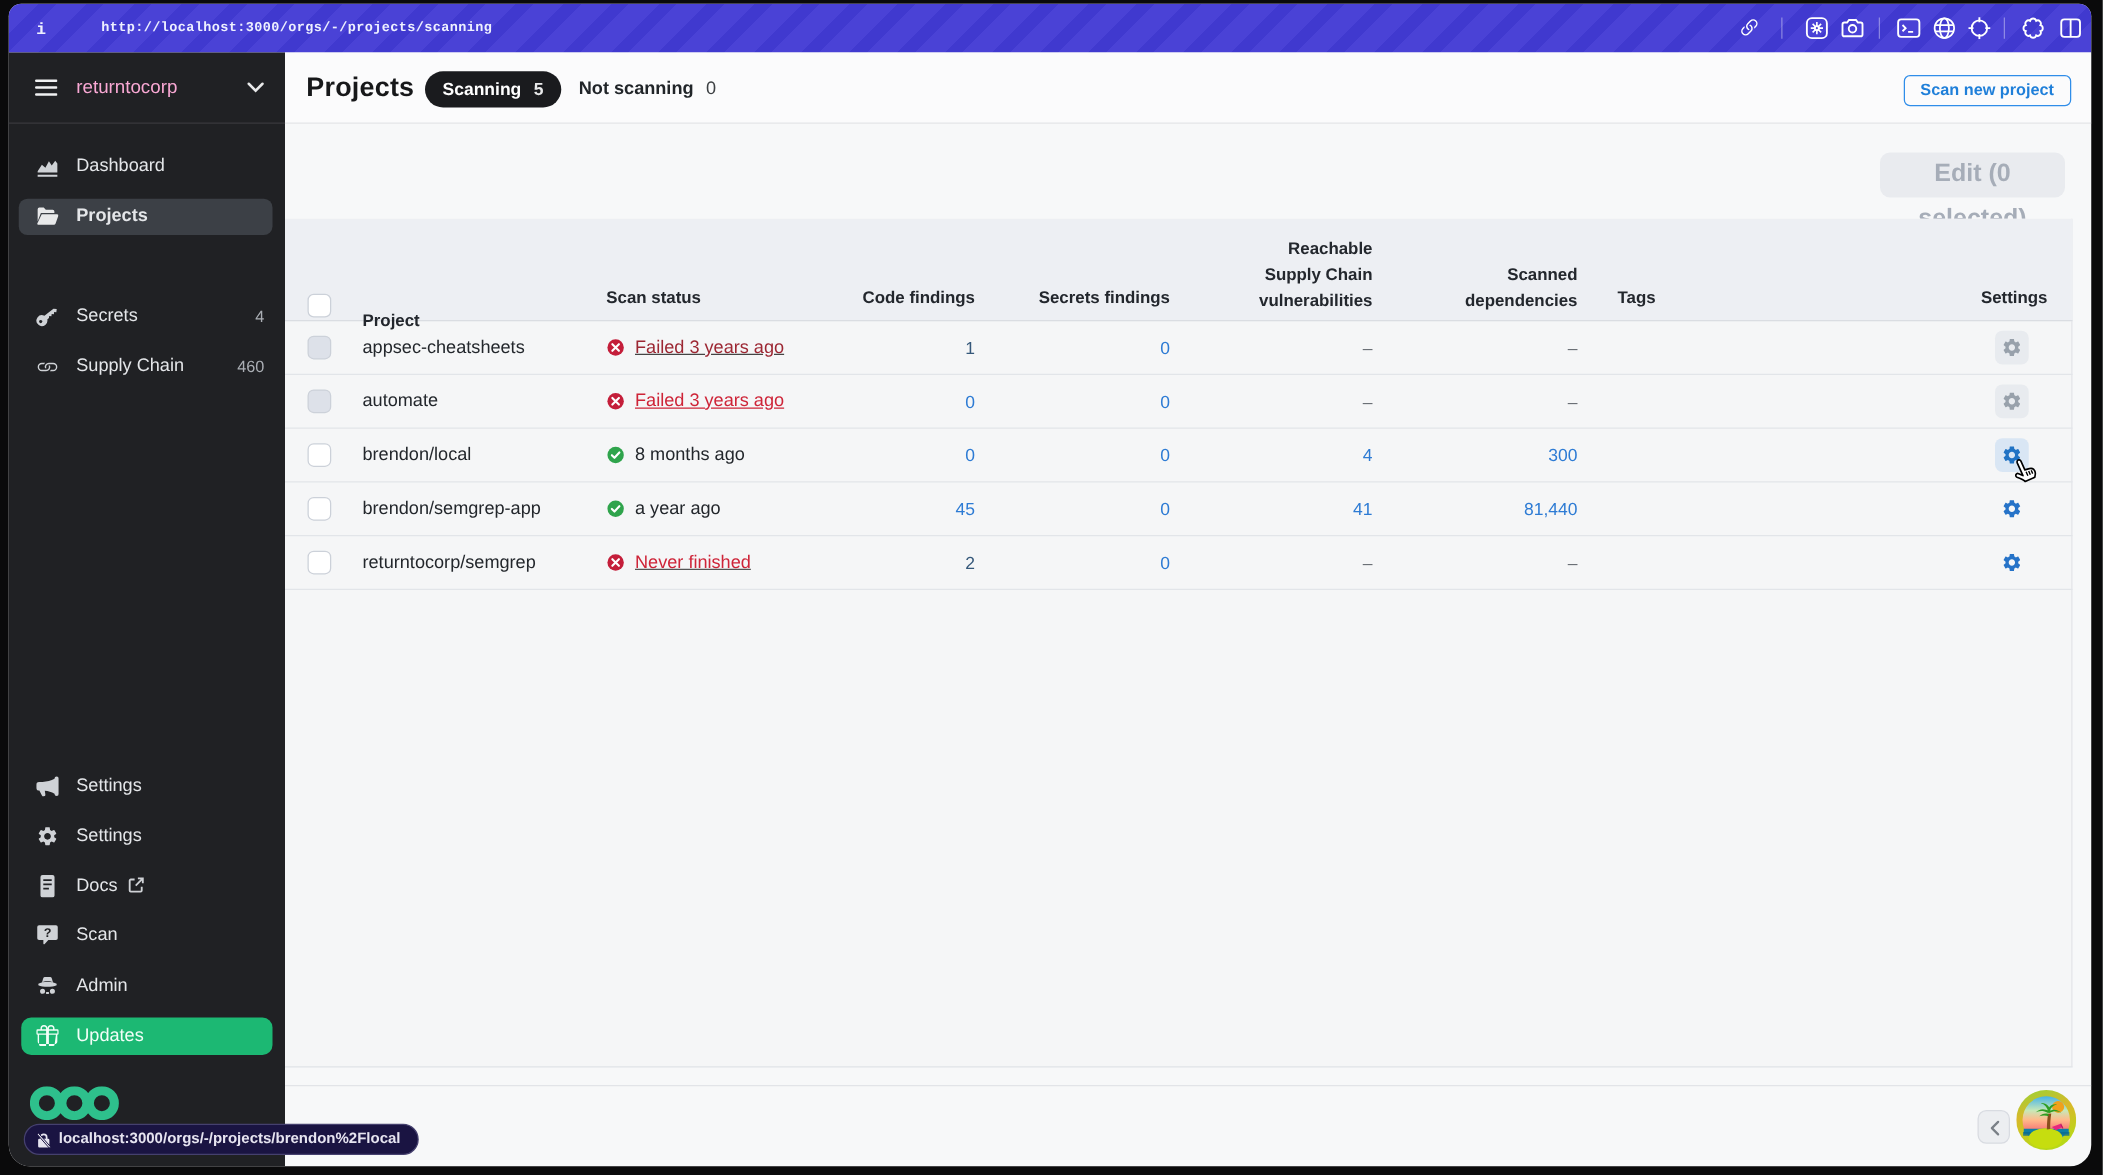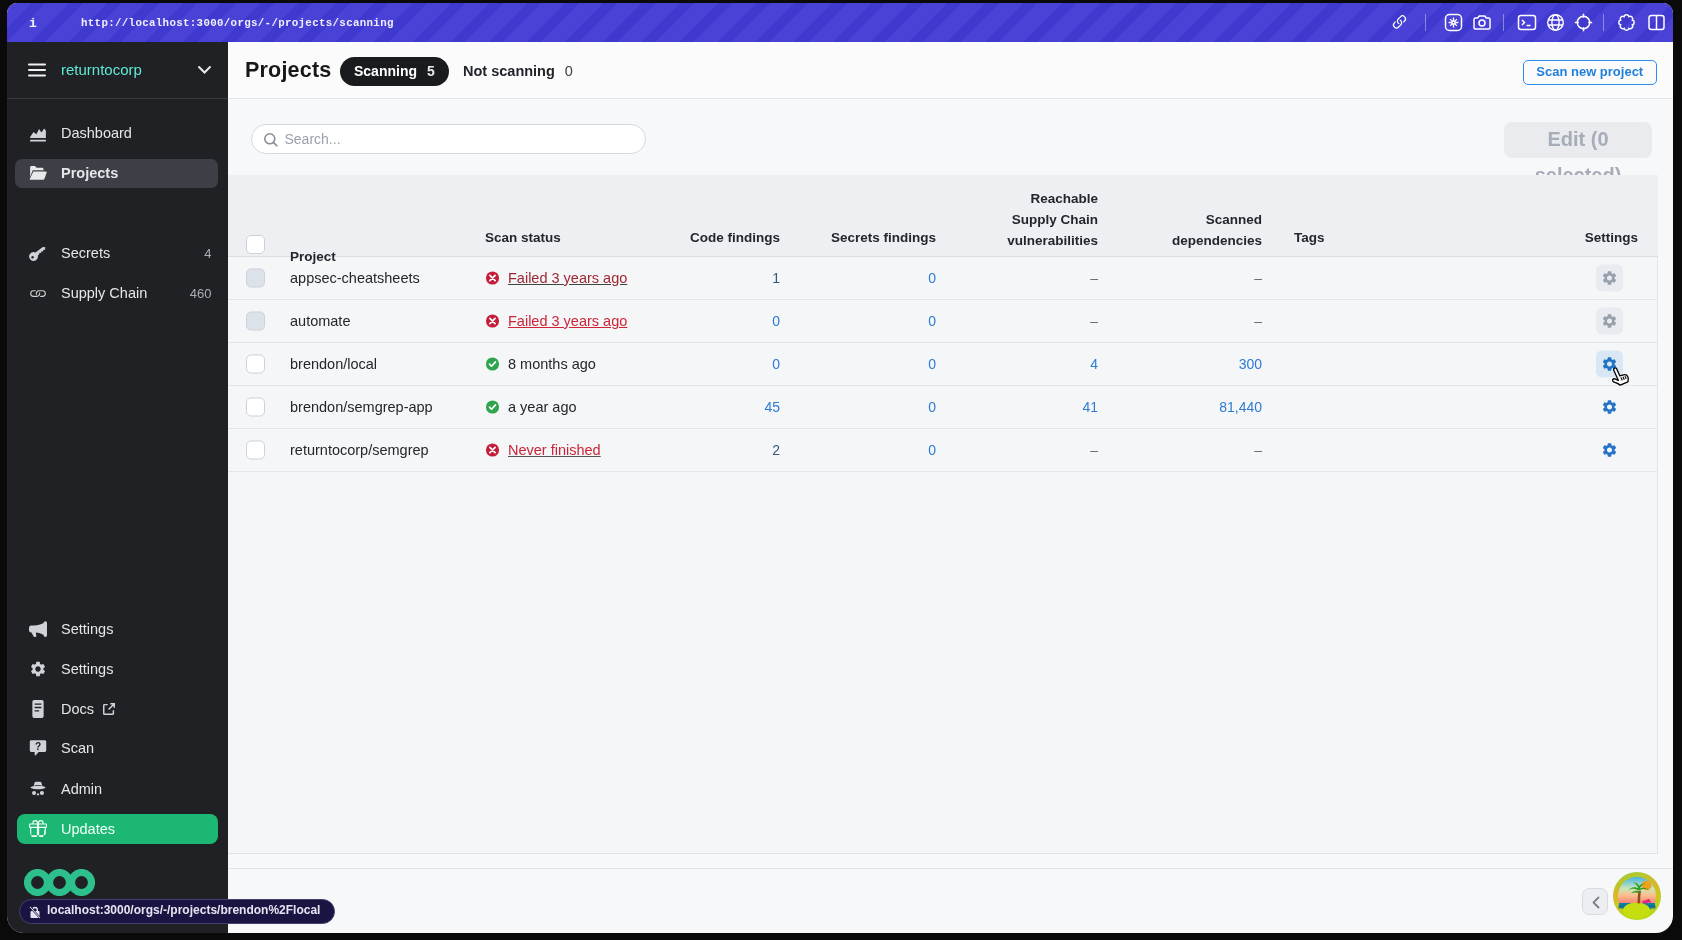--- a/index.html
+++ b/index.html
@@ -102,21 +102,21 @@
     <svg class="ticon" style="left:1640px" width="19" height="19" viewBox="0 0 19 19" fill="none" stroke="#fff" stroke-width="1.5">
       <rect x="2" y="2.5" width="15" height="14" rx="2.5"></rect>
       <path d="M9.5 2.5 v14"></path>
     </svg>
   </div>
   <div id="sidebar">
     <div id="sbhead">
       <svg class="abs" style="left:21px; top:20px" width="18" height="16" viewBox="0 0 18 16" stroke="#f0f1f2" stroke-width="2" stroke-linecap="round">
           <path d="M1 2.5 h16 M1 8 h16 M1 13.5 h16"></path>
         </svg>
-      <div class="abs" style="left:54px; top:19px; color:#5eead4; font-size:15px;">returntocorp</div>
+      <div class="abs" style="left:54px; top:19px; color:#f9a8d4; font-size:15px;">returntocorp</div>
       <svg class="abs" style="left:190px; top:23px" width="15" height="10" viewBox="0 0 15 10" fill="none" stroke="#e8e9ea" stroke-width="2" stroke-linecap="round">
           <path d="M2 2 l5.5 5.5 L13 2"></path>
         </svg>
     </div>
     <div id="activepill"></div>
     <div class="sbitem" style="top:70.6px">
       <svg class="icn" viewBox="0 0 16 16" fill="#cfd2d6">
           <path d="M1 11.5 L4 7 l2.5 2 L9 4.5 l2 3 L13.5 4 15 6 v6.5 H1z M1 14 h14 v1.5 H1z"></path>
         </svg>
       <div class="lab">Dashboard</div>
@@ -195,27 +195,20 @@
         <path d="M0.5 1.2 L1.6 0.3 L11.5 11.5 L10.4 12.4z" fill="#e6e4f0" stroke="#1a1442" stroke-width="0.8"></path>
       </svg>
     <span style="margin-left:27.5px">localhost:3000/orgs/-/projects/brendon%2Flocal</span>
   </div>
   <div id="pagehead"></div>
   <div id="ptitle">Projects</div>
   <div id="scanpill">Scanning<span>5</span></div>
   <div id="notscan">Not scanning<span>0</span></div>
   <div id="scanbtn">Scan new project</div>
 
-  <div id="searchbox">
-    <svg class="abs" style="left:11px; top:7px" width="16" height="16" viewBox="0 0 16 16" fill="none" stroke="#878e96" stroke-width="1.6">
-        <circle cx="6.8" cy="6.8" r="5"></circle>
-        <path d="M10.6 10.6 L14.3 14.3"></path>
-      </svg>
-    <div class="ph">Search...</div>
-  </div>
   <div id="editbtn">Edit (0 selected)</div>
 
   <div id="table">
     <div id="thead">
       <div class="cb" style="left:18.5px; top:60px; transform:none;"></div>
       <div class="abs" style="left:62.5px; top:55px;margin-top:19px;">Project</div>
       <div class="abs" style="left:257.5px; top:55px;">Scan status</div>
       <div class="abs" style="left:452.5px; top:55px; width:100px; text-align:right;">Code findings</div>
       <div class="abs" style="left:558.5px; top:55px; width:150px; text-align:right;">Secrets findings</div>
       <div class="abs" style="left:720.5px; top:13px; width:150px; text-align:right; line-height:21px;">Reachable<br>Supply Chain<br>vulnerabilities</div>

